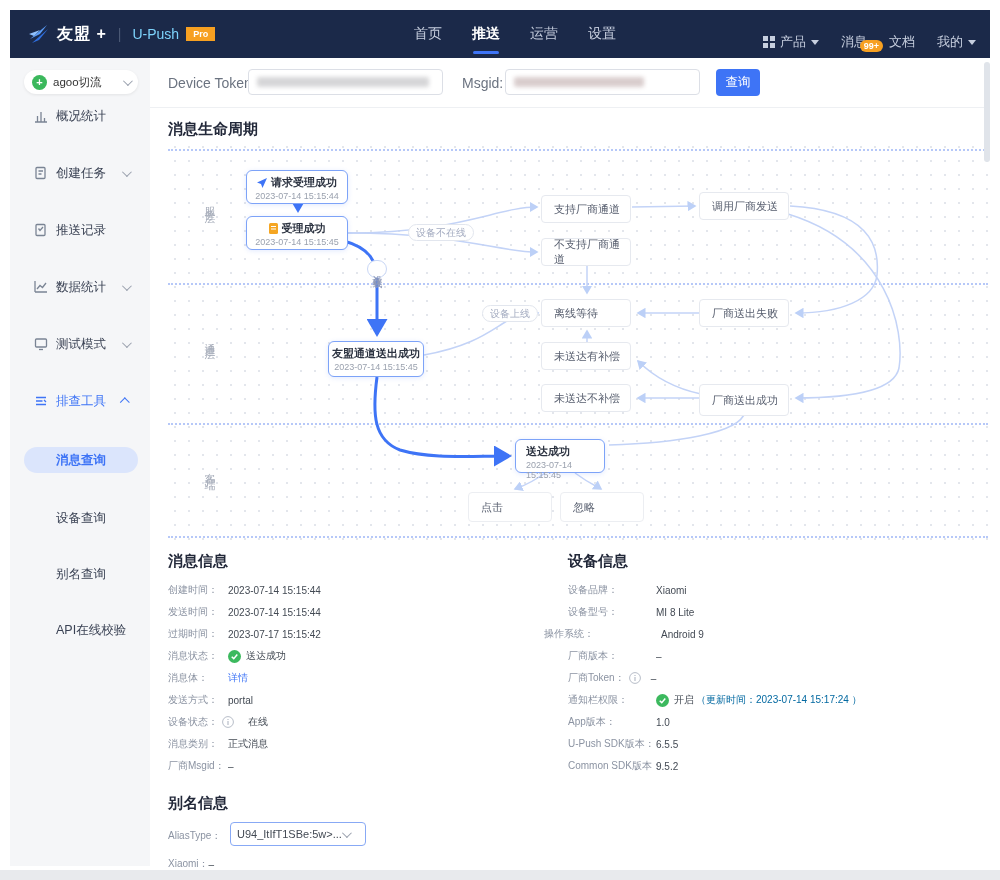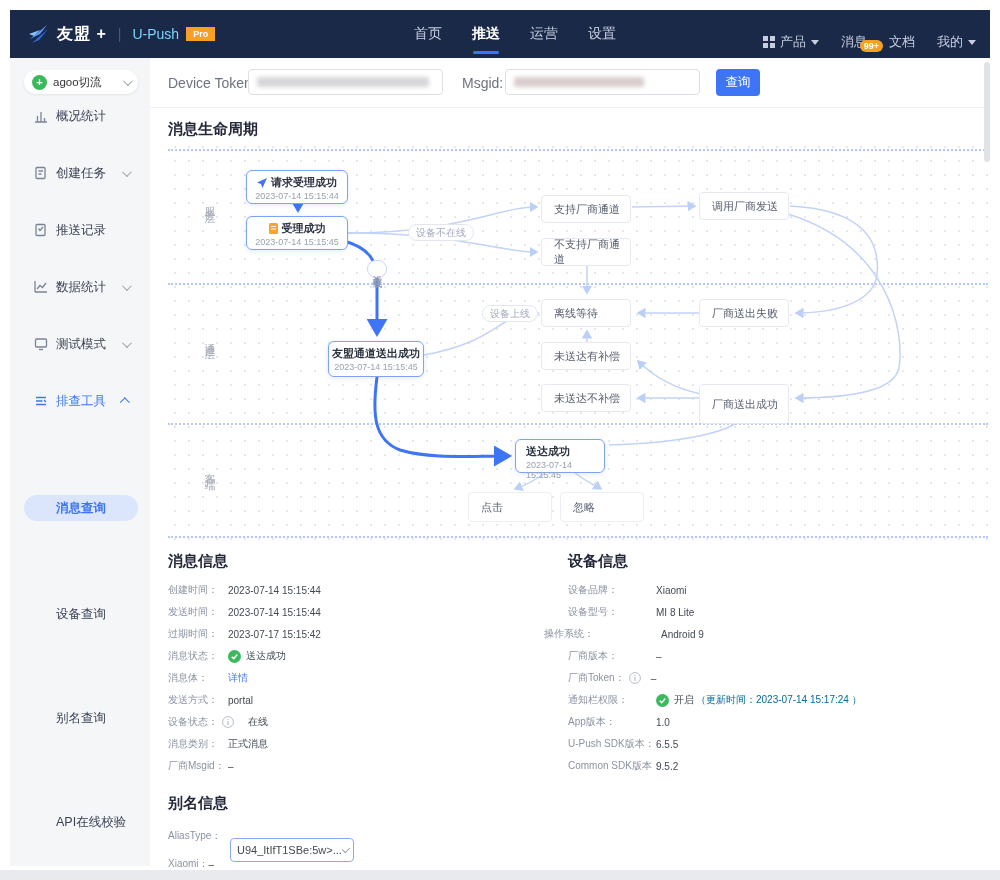--- a/index.html
+++ b/index.html
@@ -45,21 +45,21 @@
   .chev.blue { border-color:#3e74f6; }
   .menu { position:absolute; left:0; top:44px; width:140px; }
   .mitem { position:relative; height:28px; display:flex; align-items:center; cursor:pointer;
     color:#3a4254; font-size:12.5px; }
   .mitem .micon { position:absolute; left:24px; width:14px; height:14px; color:#7a8494; }
   .mitem .mlabel { position:absolute; left:46px; }
   .mitem .mchev { position:absolute; left:112px; }
   .mitem.active-parent { color:#3e74f6; }
   .mitem.active-parent .micon { color:#3e74f6; }
   .subitem { position:relative; height:28px; display:flex; align-items:center; cursor:pointer;
-    color:#3a4254; font-size:12.5px;margin-top:48px; }
+    color:#3a4254; font-size:12.5px; }
   .subitem .slabel { position:absolute; left:46px; }
   .subitem .pillbg { position:absolute; left:14px; top:1px; width:114px; height:26px;
     background:#dbe5fc; border-radius:13px; }
   .subitem.active { color:#3e74f6; font-weight:bold; }
   .subitem.active .slabel { position:absolute; left:46px; z-index:1; }
 
   
   .main { position:absolute; left:150px; top:58px; width:840px; height:808px; background:#fff; }
   .qlabel { position:absolute; font-size:14px; color:#6b7380; }
   .qinput { position:absolute; height:26px; border:1px solid #dcdfe6; border-radius:4px;
@@ -98,23 +98,23 @@
   .irow { position:absolute; display:flex; align-items:center; font-size:10px; height:16px; }
   .ilabel { color:#8b93a2; white-space:nowrap; }
   .ival { color:#434a54; white-space:nowrap; }
   .ival.link { color:#3e74f6; cursor:pointer; }
   .inote { color:#0369a1; margin-left:2px; white-space:nowrap; }
   .gcheck { width:13px; height:13px; margin-right:5px; flex:none; }
   .iinfo { width:12px; height:12px; margin-left:4px; flex:none; }
   .msgcol .ilabel { width:60px; }
   .devcol .ilabel { width:88px; }
 
-  .alias-select { position:absolute; width:124px; height:24px; border:1px solid #88a9f5;
+  .alias-select { position:absolute; width:136px; height:24px; border:1px solid #88a9f5;
     border-radius:4px; background:#fff; display:flex; align-items:center; font-size:11px;
-    color:#434a54; padding:0 6px; justify-content:flex-start; cursor:pointer;margin-top:16px; }
+    color:#434a54; padding:0 6px; justify-content:flex-start; cursor:pointer; }
 
   .bottom-strip { position:absolute; left:0; top:870px; width:1000px; height:10px; background:#e8eaed; }
   .scrollthumb { position:absolute; left:984px; top:62px; width:6px; height:100px;
     background:#e0e4ea; border-radius:3px; }
 </style>
 </head>
 <body>
 
 <div class="stage">
 
@@ -339,21 +339,21 @@
         </div>
       <div class="gnode" style="left:531px; top:159px; width:90px; height:28px;">
           <span>厂商送出失败</span>
         </div>
       <div class="gnode" style="left:373px; top:202px; width:90px; height:28px;">
           <span>未送达有补偿</span>
         </div>
       <div class="gnode" style="left:373px; top:244px; width:90px; height:28px;">
           <span>未送达不补偿</span>
         </div>
-      <div class="gnode" style="left:531px; top:244px; width:90px; height:40px;">
+      <div class="gnode" style="left:531px; top:244px; width:90px; height:32px;">
           <span>厂商送出成功</span>
         </div>
       <div class="gnode" style="left:300px; top:352px; width:84px; height:30px; border-color:#eceef2;">
           <span>点击</span>
         </div>
       <div class="gnode" style="left:392px; top:352px; width:84px; height:30px; border-color:#eceef2;">
           <span>忽略</span>
         </div>
 
       <div class="epill" style="left:240px; top:84px;">设备不在线</div>

